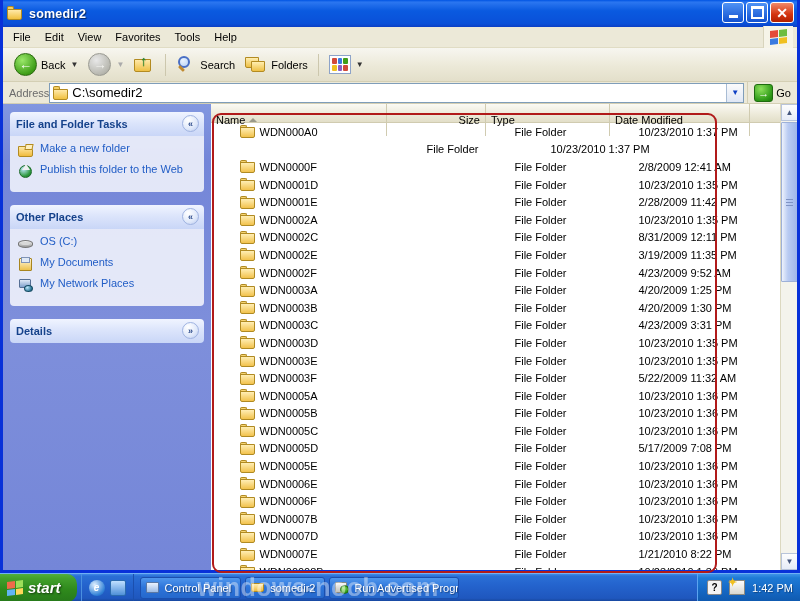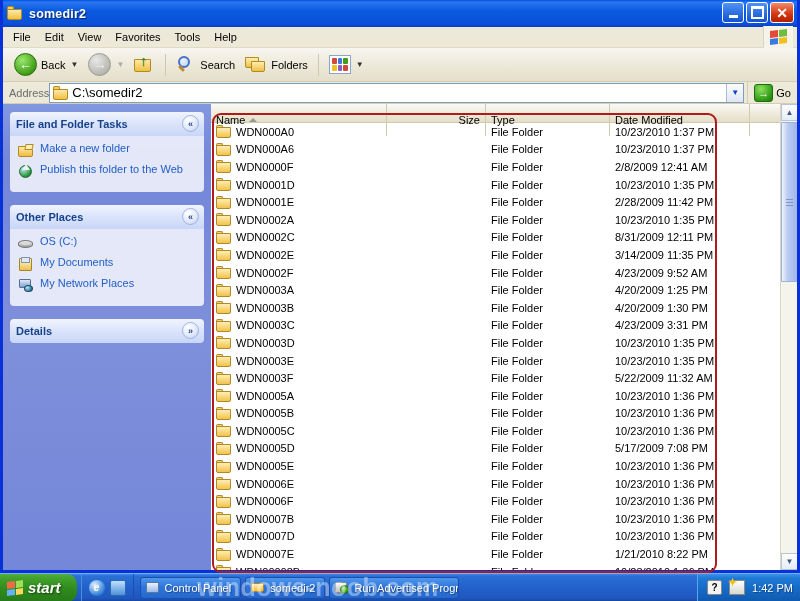--- a/index.html
+++ b/index.html
@@ -189,21 +189,21 @@
     border-bottom:1px solid #d0cbb0; font-size:11px; color:#000;
   }
   .col { display:flex;align-items:center;height:19px;border-right:1px solid #d0cbb0;padding:16px 5px;position:relative; }
   .col.c-name { width:176px; gap:4px; }
   .col.c-size { width:99px; justify-content:flex-end; }
   .col.c-type { width:124px; }
   .col.c-date { width:140px; }
   .sort-arrow { width:0;height:0;border-left:4px solid transparent;border-right:4px solid transparent;
     border-bottom:4px solid #9a9a8a; }
   #rows { position:absolute;left:0;top:19px;right:0;bottom:0; }
-  .row { height:17.6px;display:flex;align-items:center;font-size:11px;color:#000; }
+  .row { height:17.6px;display:flex;align-items:center;font-size:11px;color:#000;justify-content:center; }
   .row .r-name { width:176px;display:flex;align-items:center;gap:4px;padding-left:5px;overflow:hidden;white-space:nowrap; }
   .row .r-size { width:99px; }
   .row .r-type { width:124px;padding-left:5px; }
   .row .r-date { width:140px;padding-left:5px; }
   .row-fold { width:16px;height:13px;flex:0 0 16px;position:relative; }
   .row-fold i { position:absolute;left:0;top:2px;width:15px;height:11px;
     background:linear-gradient(180deg,#ffeeb4,#f2c24c);border:1px solid #b08a22;border-radius:0 0 2px 2px; }
   .row-fold b { position:absolute;left:0;top:0px;width:7px;height:3px;background:#f7d573;
     border:1px solid #b08a22;border-bottom:none;border-radius:2px 2px 0 0; }
 
@@ -475,27 +475,20 @@
                 <b></b>
                 <i></i>
               </span>
               <span>WDN000A0</span>
             </div>
             <div class="r-size"></div>
             <div class="r-type">File Folder</div>
             <div class="r-date">10/23/2010 1:37 PM</div>
           </div>
           <div class="row">
-            <div class="r-name">
-              <span class="row-fold">
-                <b></b>
-                <i></i>
-              </span>
-              <span>WDN000A6</span>
-            </div>
             <div class="r-size"></div>
             <div class="r-type">File Folder</div>
             <div class="r-date">10/23/2010 1:37 PM</div>
           </div>
           <div class="row">
             <div class="r-name">
               <span class="row-fold">
                 <b></b>
                 <i></i>
               </span>
@@ -556,21 +549,21 @@
           <div class="row">
             <div class="r-name">
               <span class="row-fold">
                 <b></b>
                 <i></i>
               </span>
               <span>WDN0002E</span>
             </div>
             <div class="r-size"></div>
             <div class="r-type">File Folder</div>
-            <div class="r-date">3/14/2009 11:35 PM</div>
+            <div class="r-date">3/19/2009 11:35 PM</div>
           </div>
           <div class="row">
             <div class="r-name">
               <span class="row-fold">
                 <b></b>
                 <i></i>
               </span>
               <span>WDN0002F</span>
             </div>
             <div class="r-size"></div>

